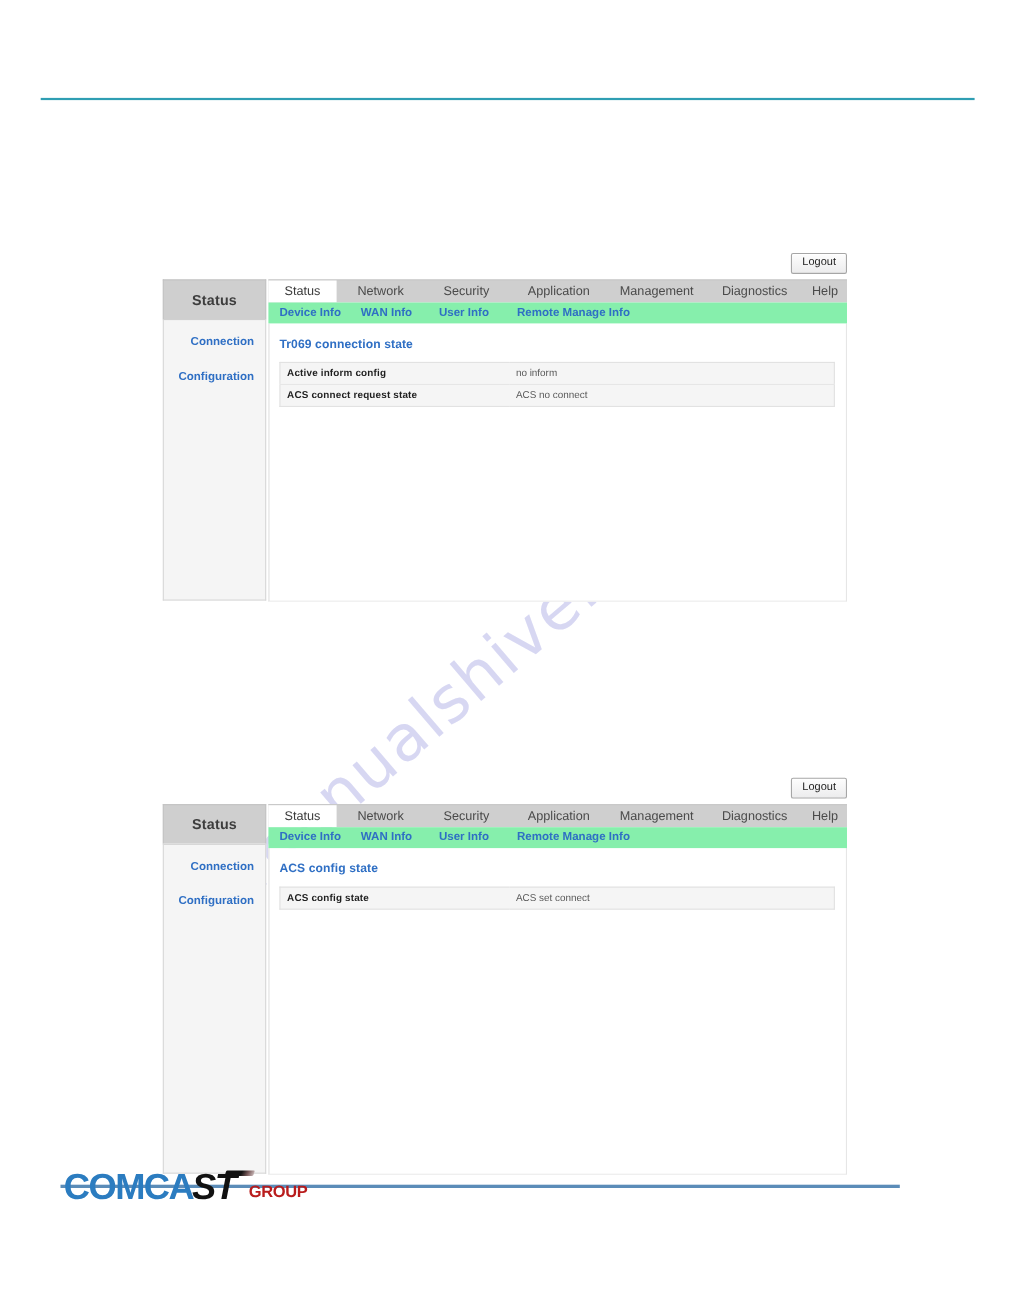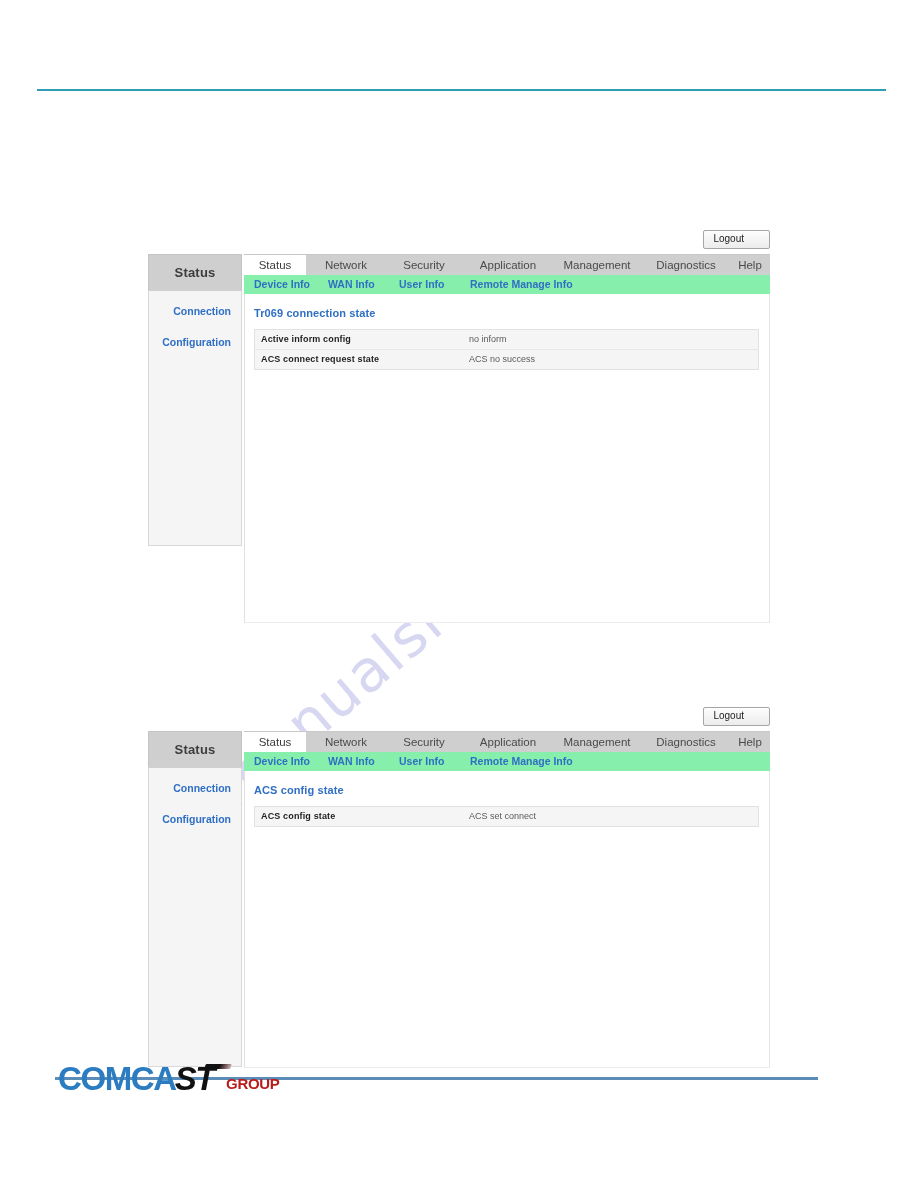--- a/index.html
+++ b/index.html
@@ -84,21 +84,21 @@
   }
   .logout-button {
     display: inline-block;
     font-family: "Liberation Sans", sans-serif;
     font-size: 10px;
     line-height: 14px;
     color: #1c1c1c;
     background: linear-gradient(#fdfdfd, #ececed);
     border: 1px solid #a6a6a6;
     border-radius: 2px;
-    padding: 1px 25px 2px 9px;
+    padding: 1px 9px 2px 9px;
     box-shadow: 0 1px 0 rgba(255,255,255,0.7) inset;
     cursor: pointer;
     white-space: nowrap;
   }
 
   .ui-frame {
     position: absolute;
     left: 0;
     top: 26px;
     width: 622px;
@@ -340,31 +340,31 @@
           </div>
         </div>
 
         <div class="subtabbar">
           <a class="subtab" style="left:10px;">Device Info</a>
           <a class="subtab" style="left:84px;">WAN Info</a>
           <a class="subtab" style="left:155px;">User Info</a>
           <a class="subtab" style="left:226px;">Remote Manage Info</a>
         </div>
 
-        <div class="panel-body" style="height:329px;">
+        <div class="panel-body" style="height:253px;">
           <h2 class="section-title">Tr069 connection state</h2>
           <table class="info-table">
             <tbody>
               <tr>
                 <td class="cell-key">Active inform config</td>
                 <td class="cell-val">no inform</td>
               </tr>
               <tr>
                 <td class="cell-key">ACS connect request state</td>
-                <td class="cell-val">ACS no success</td>
+                <td class="cell-val">ACS no connect</td>
               </tr>
             </tbody>
           </table>
         </div>
 
       </div>
     </div>
   </div>
 
   <div class="ui-block" id="panel-1" style="left:148px; top:705px; width:622px; height:362px;">

